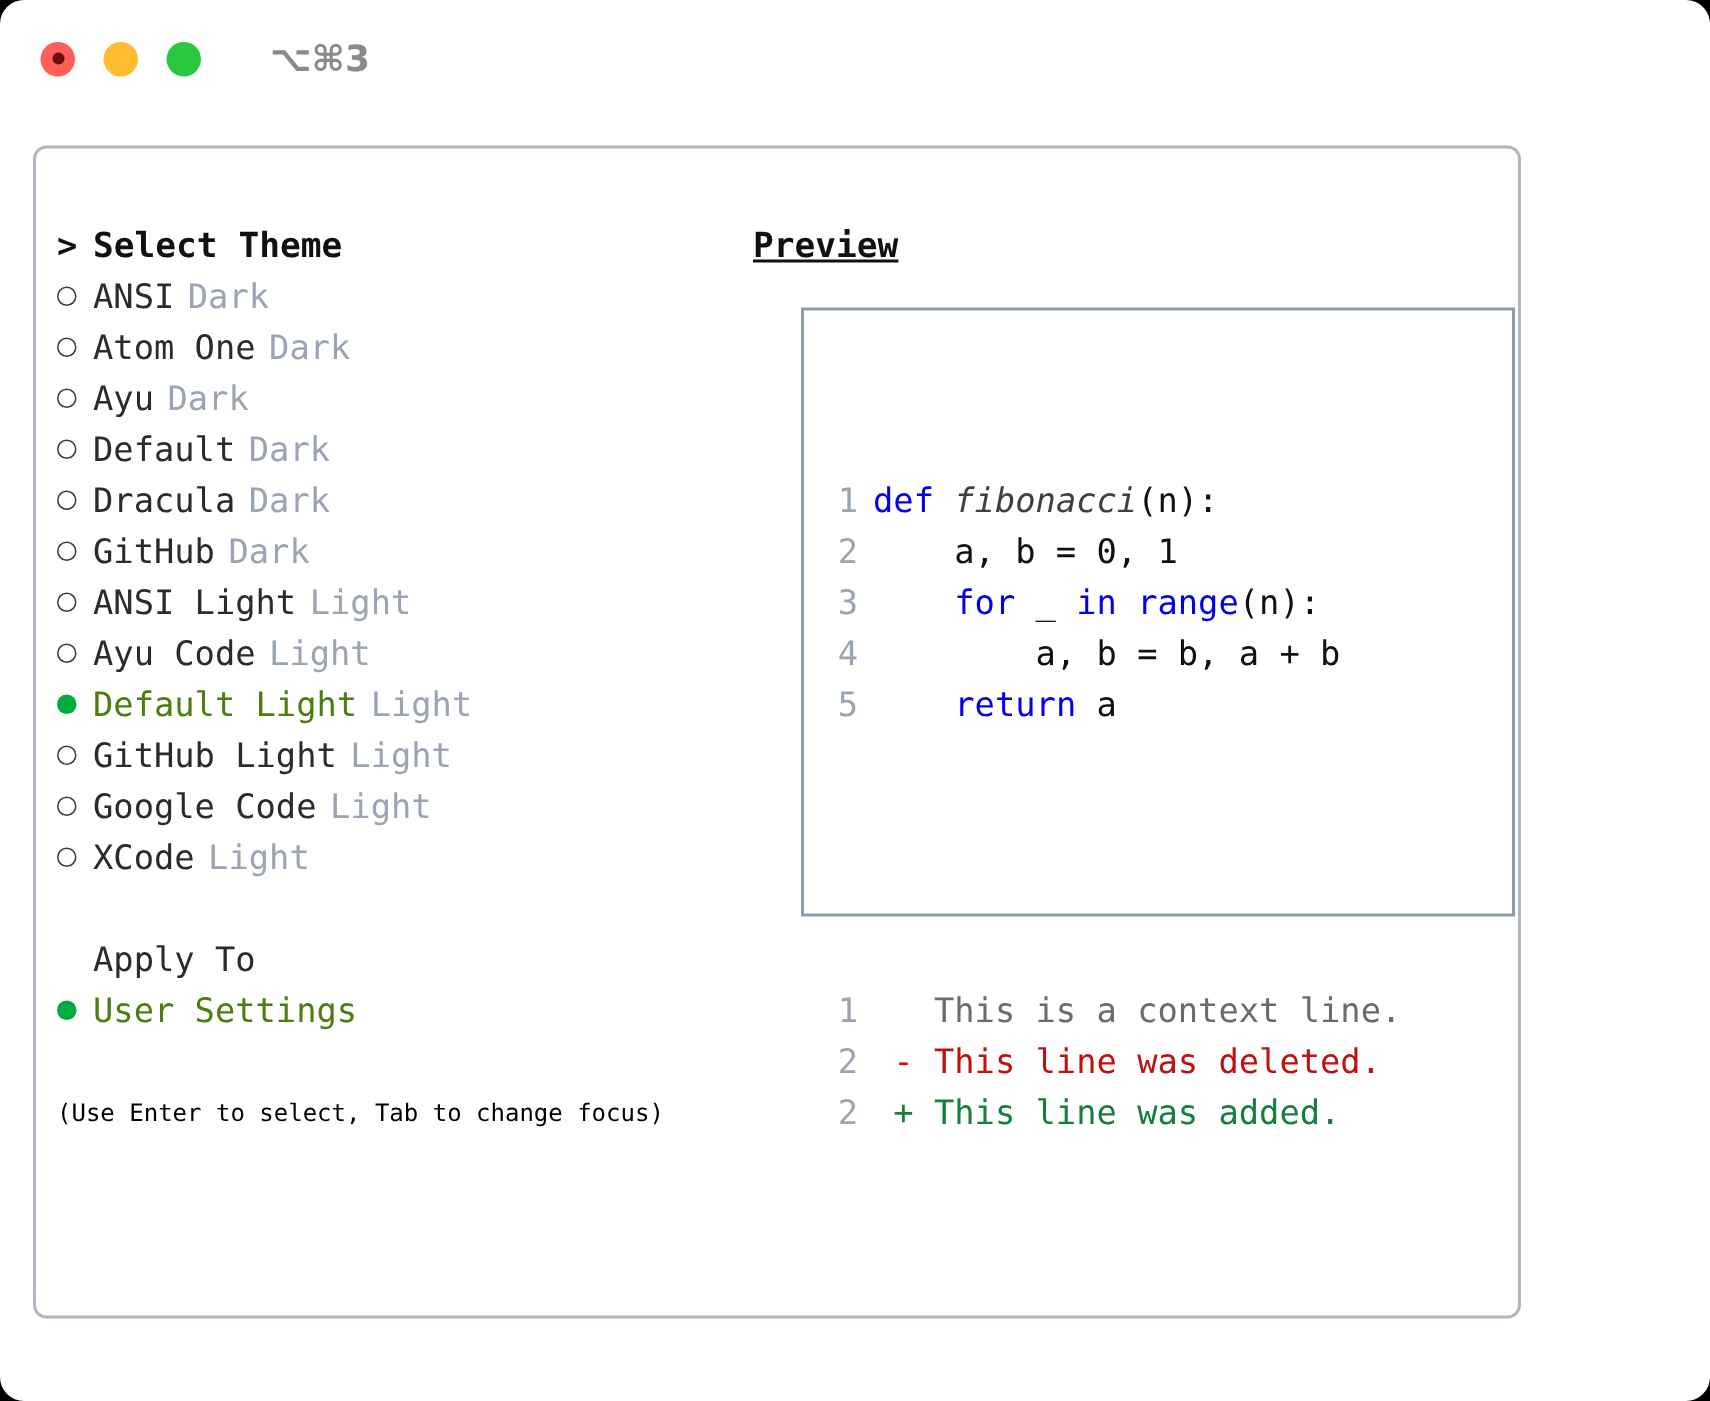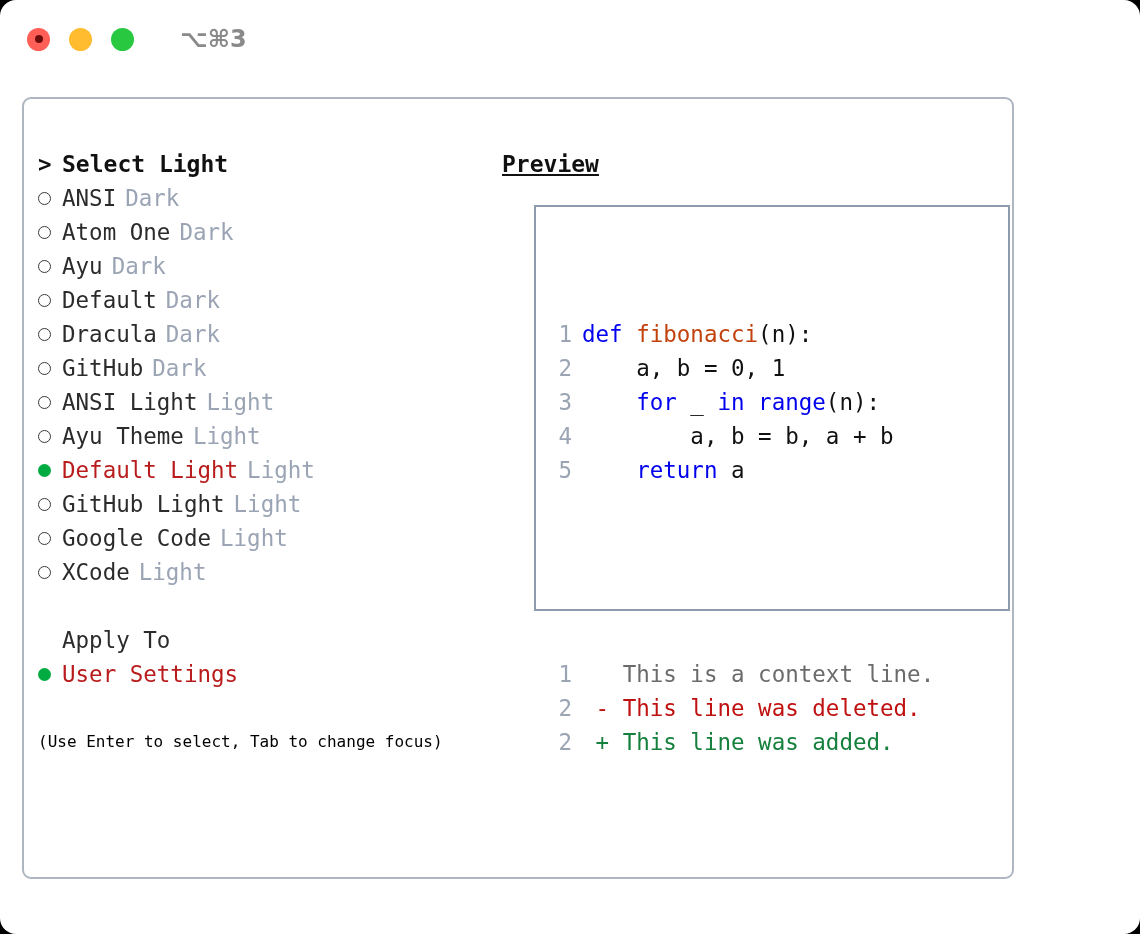--- a/index.html
+++ b/index.html
@@ -134,21 +134,21 @@
     width: 11px;
     height: 11px;
     border-radius: 50%;
     border: 1.6px solid #3a3a3a;
     box-sizing: content-box;
     vertical-align: middle;
     position: relative;
     top: -1px;
   }
   .label      { color: #2b2b2b; }
-  .label.sel  { color: #b91c1c; }
+  .label.sel  { color: #4d7c0f; }
   .tag        { color: #9aa4b4; margin-left: 9px; }
   .gap-row    { height: 34px; }
 
   .hint {
     font-size: 16px;
     line-height: 34px;
     color: #000000;
     width: 415px;
   }
 
@@ -179,21 +179,21 @@
     white-space: pre;
   }
   .code .ln {
     display: inline-block;
     width: 24px;
     text-align: right;
     color: #9aa4b2;
     margin-right: 10px;
   }
   .kw   { color: #0000ee; }
-  .fn   { color: #c2410c; }
+  .fn   { color: #404040; font-style: italic; }
   .pl   { color: #101010; }
   .ctx  { color: #6b6b6b; }
   .del  { color: #c01111; text-align: right; }
   .add  { color: #15803d; }
   .code-block { margin: 0; }
   .spacer-lines { height: 34px; }
 </style>
 </head>
 <body>
 
@@ -207,21 +207,21 @@
     </div>
     <div class="shortcut">⌥⌘3</div>
   </div>
 
   <div class="panel">
 
     <div class="col-left">
 
       <div class="row heading">
         <span class="marker">&gt;</span>
-        <span>Select Light</span>
+        <span>Select Theme</span>
       </div>
 
       <div id="theme-list">
           <div class="row">
             <span class="marker"><span class="bullet-ring"></span></span>
             <span class="label">ANSI</span>
             <span class="tag">Dark</span>
           </div>
           <div class="row">
             <span class="marker"><span class="bullet-ring"></span></span>
@@ -248,21 +248,21 @@
             <span class="label">GitHub</span>
             <span class="tag">Dark</span>
           </div>
           <div class="row">
             <span class="marker"><span class="bullet-ring"></span></span>
             <span class="label">ANSI Light</span>
             <span class="tag">Light</span>
           </div>
           <div class="row">
             <span class="marker"><span class="bullet-ring"></span></span>
-            <span class="label">Ayu Theme</span>
+            <span class="label">Ayu Code</span>
             <span class="tag">Light</span>
           </div>
           <div class="row">
             <span class="marker"><span class="bullet-dot"></span></span>
             <span class="label sel">Default Light</span>
             <span class="tag">Light</span>
           </div>
           <div class="row">
             <span class="marker"><span class="bullet-ring"></span></span>
             <span class="label">GitHub Light</span>

